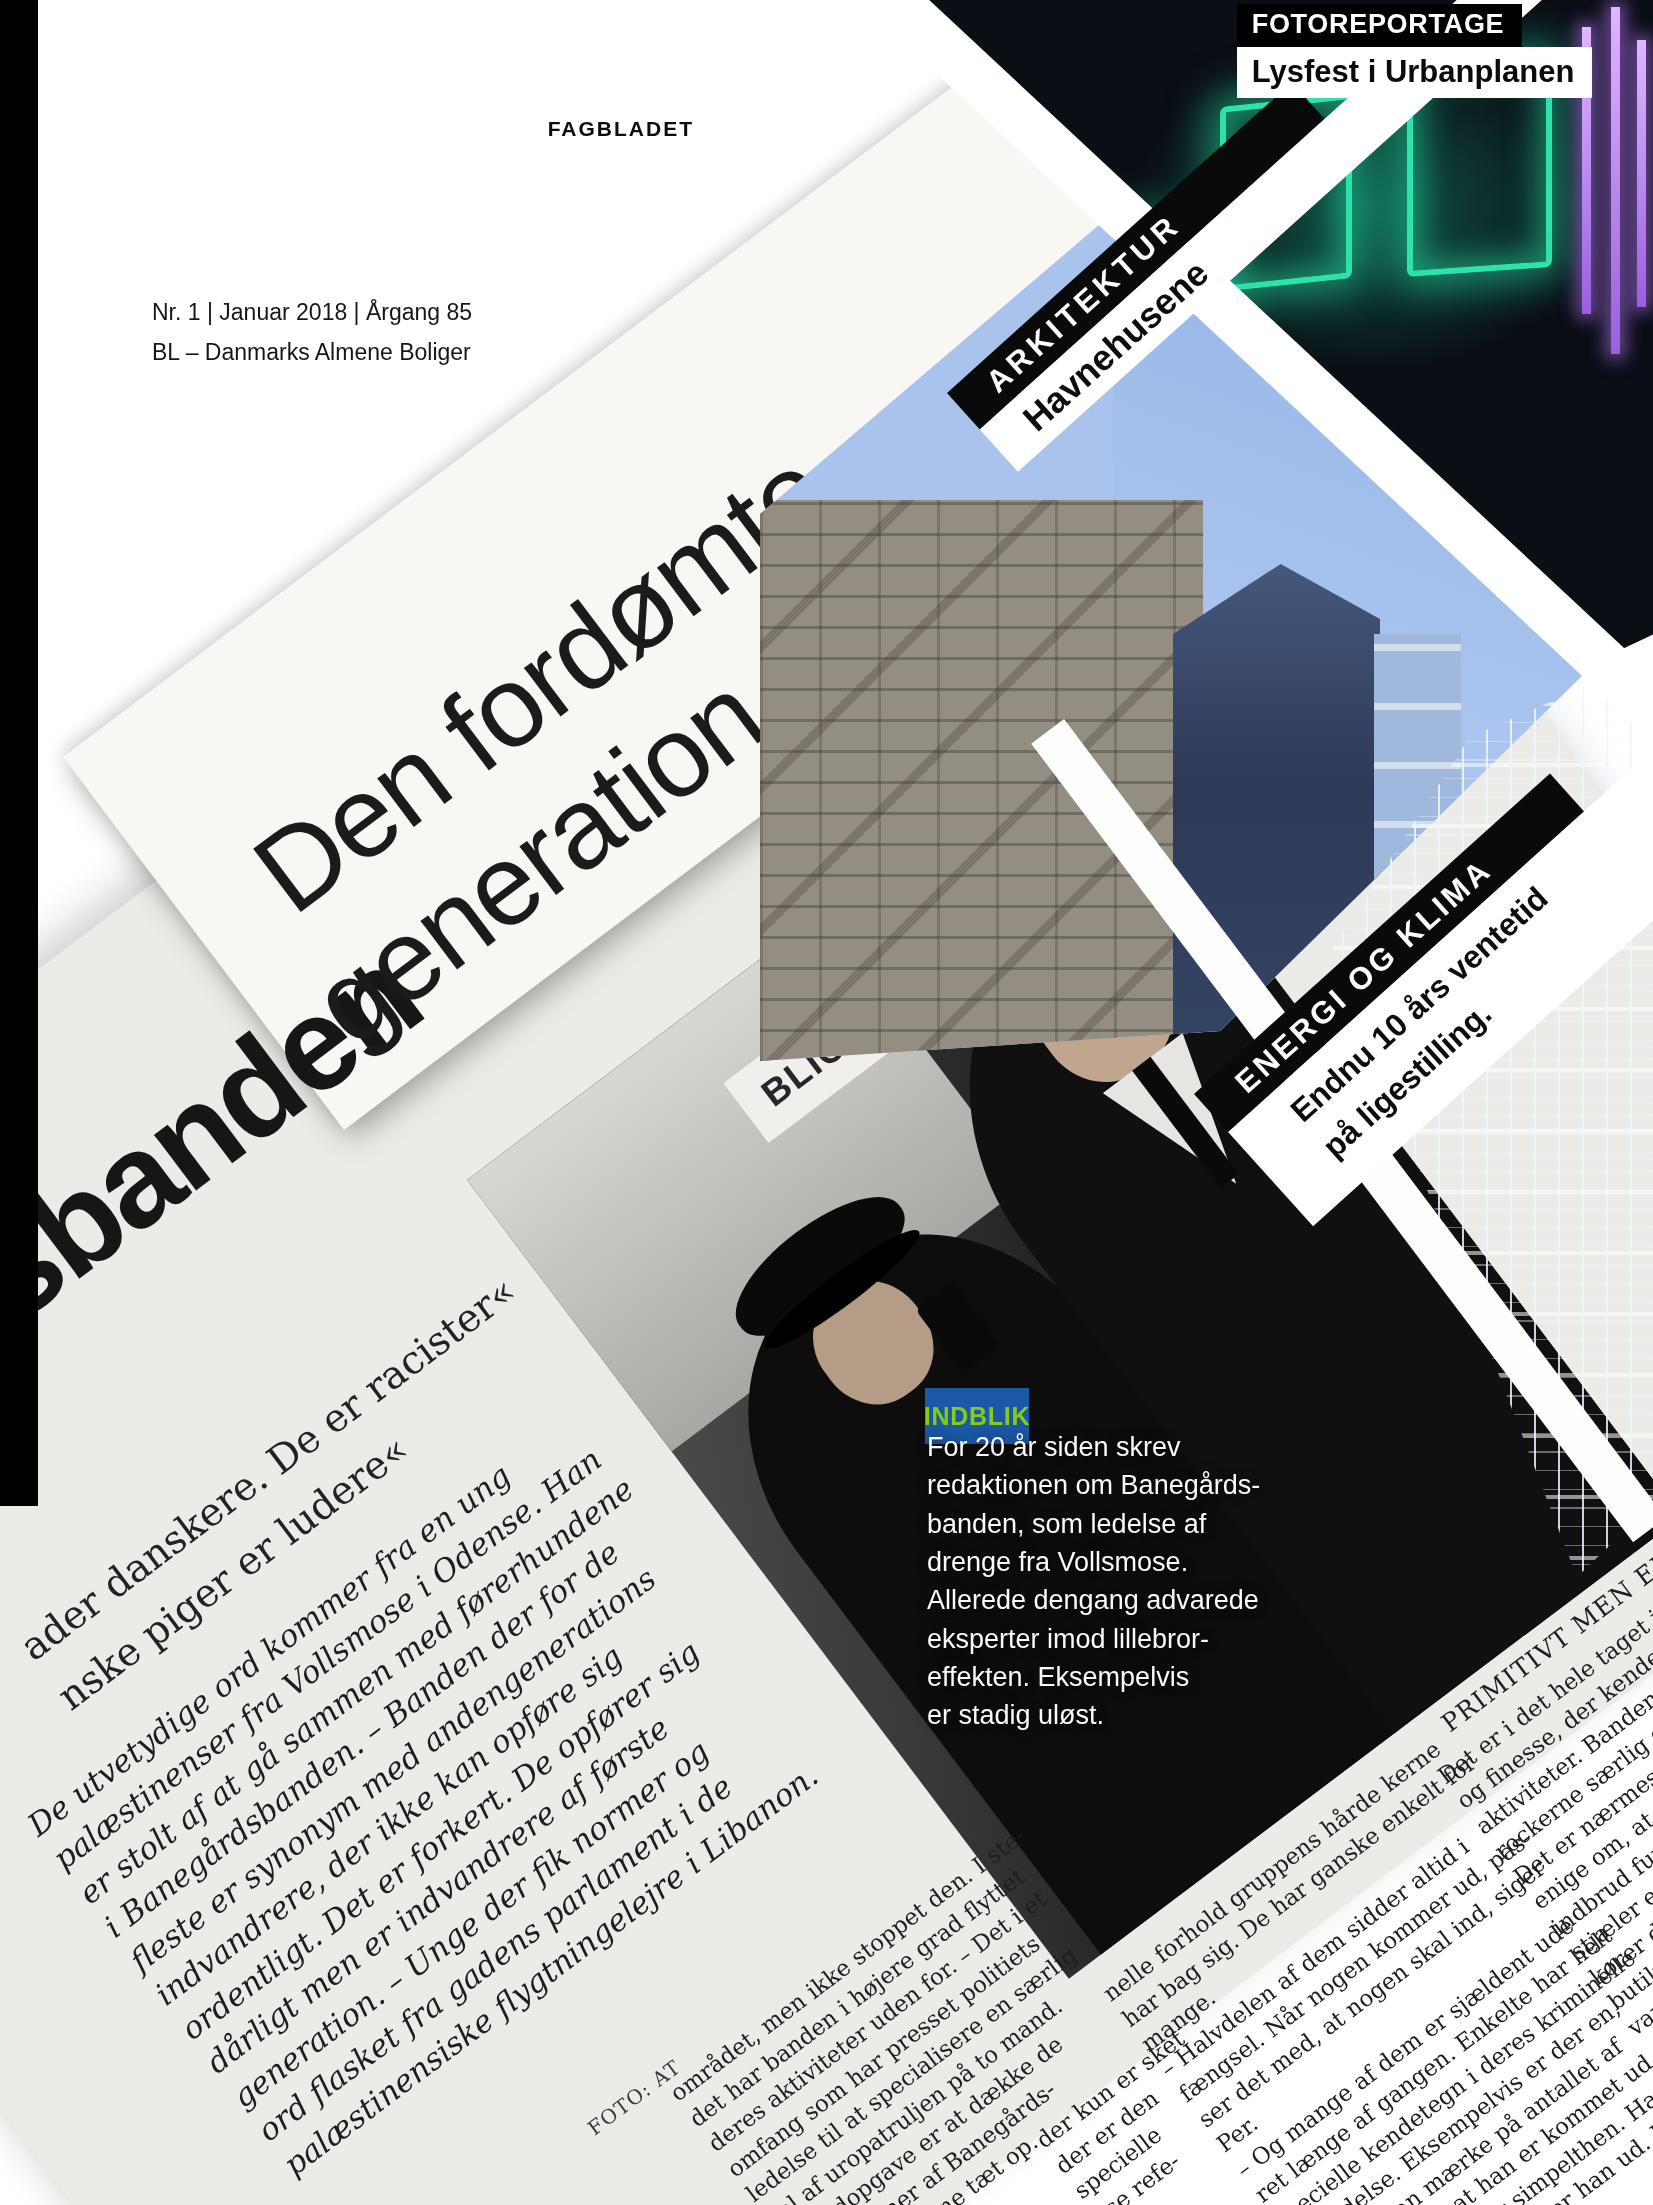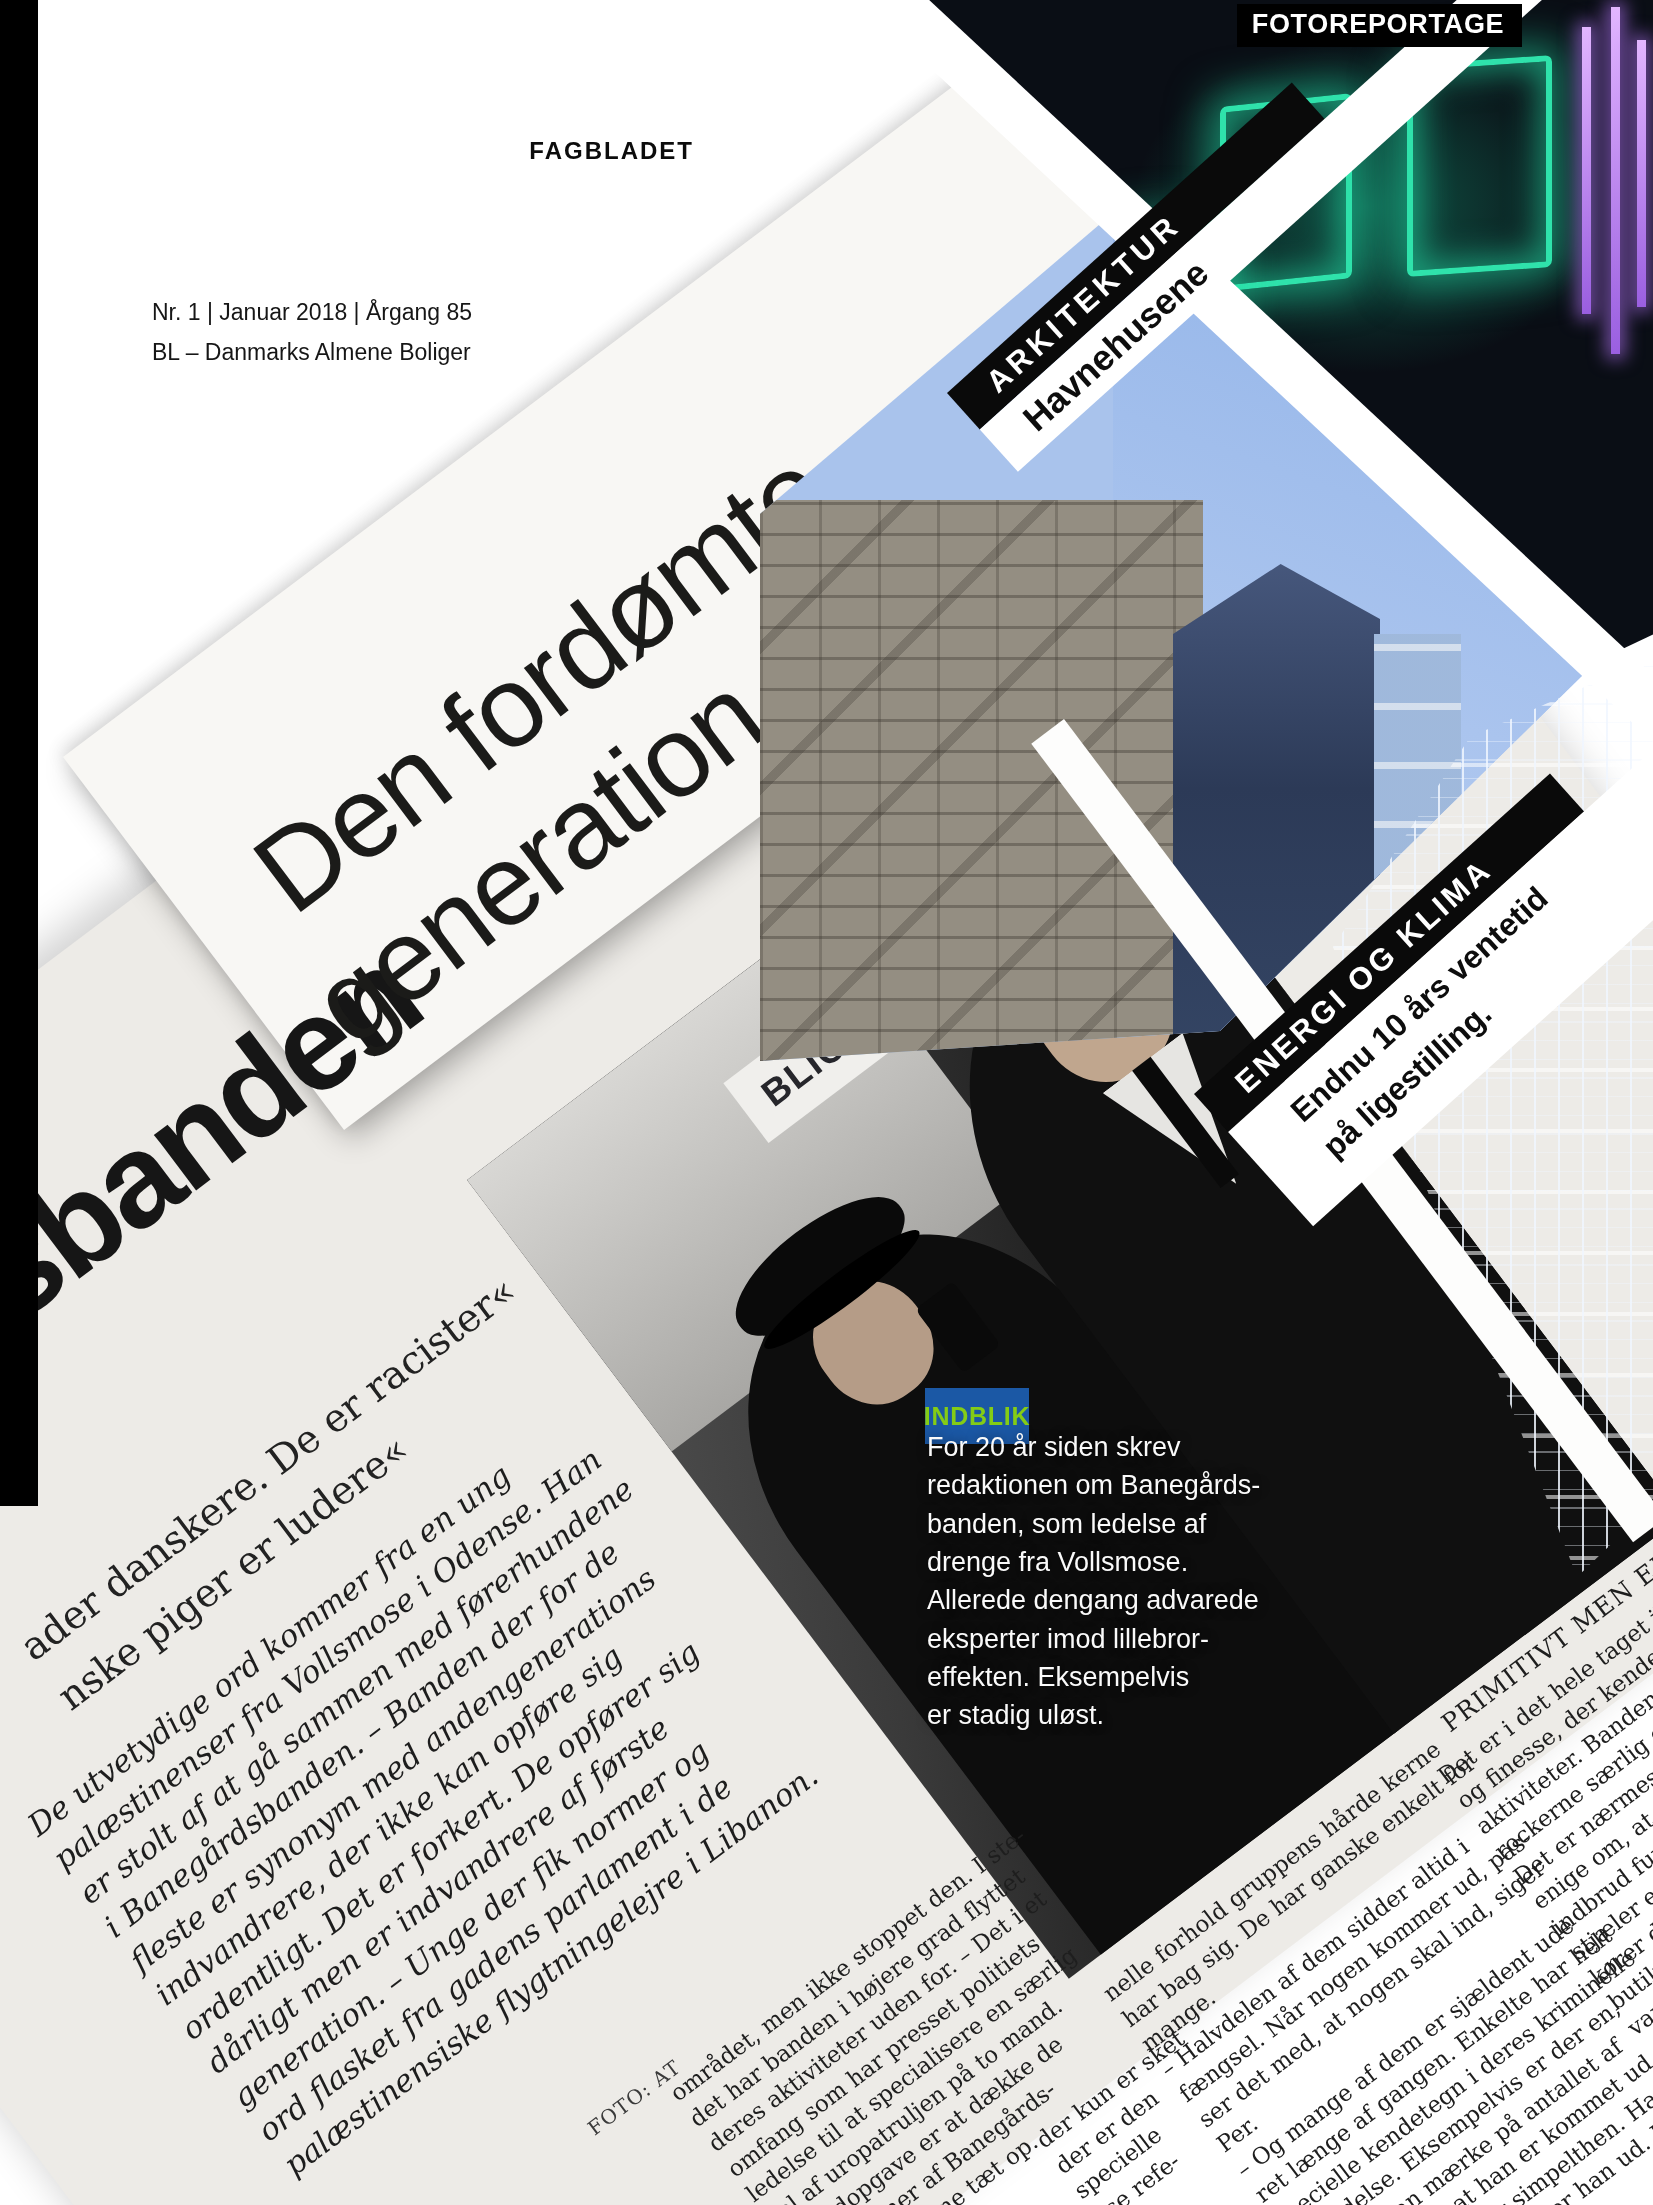--- a/index.html
+++ b/index.html
@@ -7,21 +7,21 @@
          font-family:"Liberation Sans",sans-serif;}
   .abs{position:absolute;}
   .rot37{transform:rotate(-37deg);transform-origin:0 0;}
   .rot42{transform:rotate(-42deg);transform-origin:0 0;}
   .ln{white-space:nowrap;}
 
   
   #spine{left:0;top:0;width:38px;height:1506px;background:#000;z-index:9;}
 
   
-  #kicker{left:427px;top:137px;width:267px;text-align:right;font-size:24px;font-weight:700;
+  #kicker{left:427px;top:117px;width:267px;text-align:right;font-size:21px;font-weight:700;
           letter-spacing:2px;color:#0c0c0c;z-index:8;}
   #logo{left:140px;top:59px;font-size:197px;font-weight:700;letter-spacing:-9.3px;color:#0a0a0a;
         line-height:1;z-index:8;}
   #issue{left:152px;top:299px;font-size:23px;color:#161616;z-index:8;}
   #publisher{left:152px;top:339px;font-size:23px;color:#161616;z-index:8;}
 
   
   #sheet0{left:-533px;top:1400px;width:2067px;height:1534px;background:#edebe7;z-index:1;
           box-shadow:0 -16.7px 40px rgba(0,0,0,.18);}
   #sheet1{left:63px;top:757px;width:1800px;height:467px;background:#f8f7f4;z-index:3;
@@ -273,20 +273,21 @@
   </div>
   <div class="abs rot42" id="energiband">
     <div class="chip-black" id="energi-chip">ENERGI OG KLIMA</div>
     <div id="energi-white">
         <div class="ln">Endnu 10 års ventetid</div>
         <div class="ln">på ligestilling.</div>
       </div>
   </div>
 
   <div class="abs" id="fotorep">FOTOREPORTAGE</div>
+  <div class="abs" id="lysfest">Lysfest i Urbanplanen</div>
   <div class="abs" id="indblik">INDBLIK</div>
   <div class="abs" id="dek">
       <div class="ln">For 20 år siden skrev</div>
       <div class="ln">redaktionen om Banegårds-</div>
       <div class="ln">banden, som ledelse af</div>
       <div class="ln">drenge fra Vollsmose.</div>
       <div class="ln">Allerede dengang advarede</div>
       <div class="ln">eksperter imod lillebror-</div>
       <div class="ln">effekten. Eksempelvis</div>
       <div class="ln">er stadig uløst.</div>

